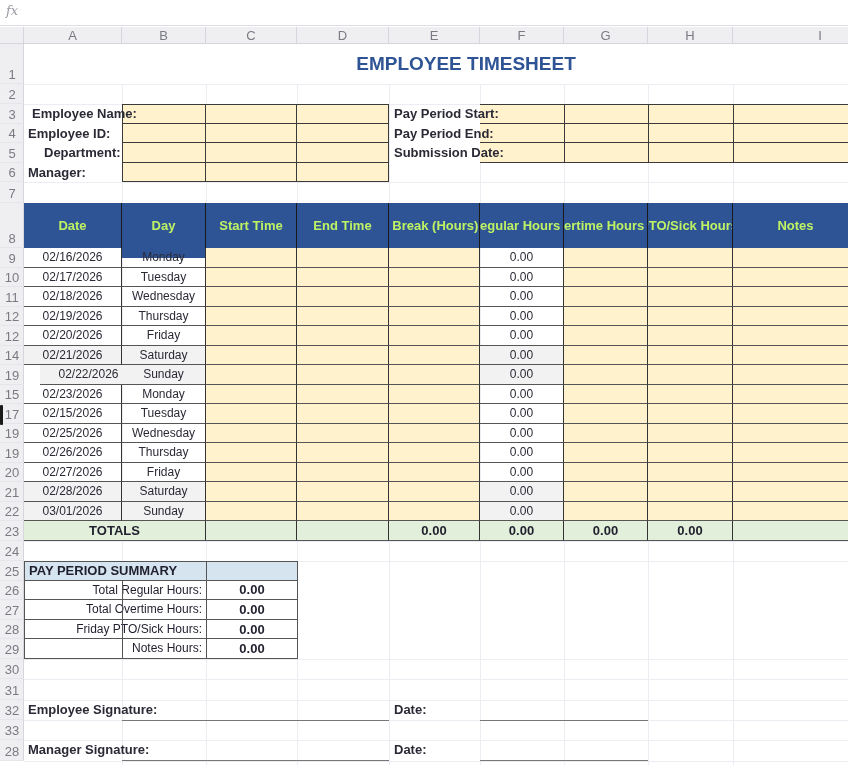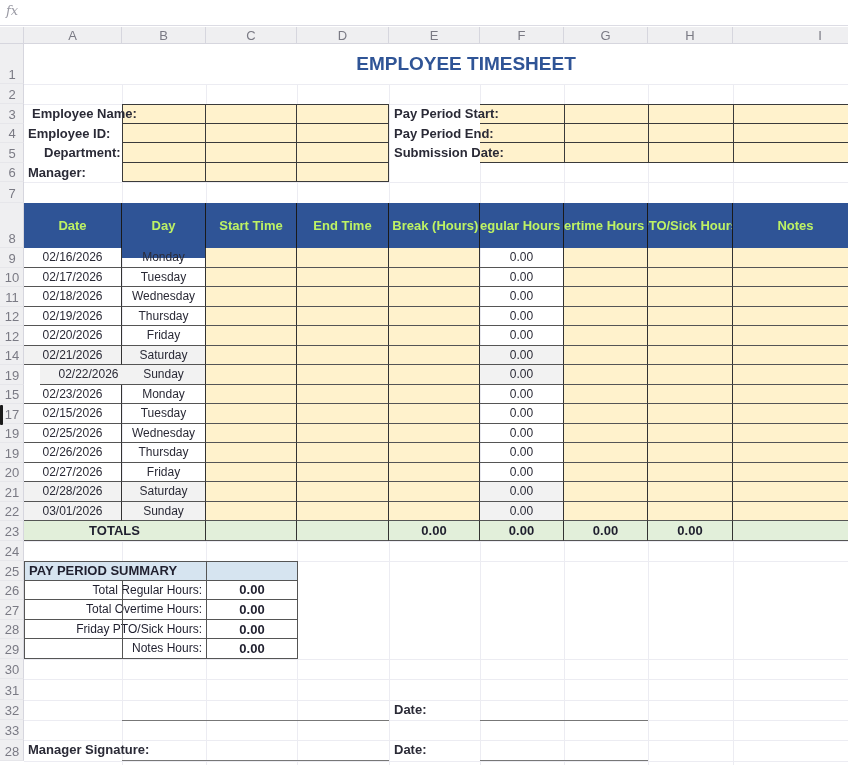--- a/index.html
+++ b/index.html
@@ -409,20 +409,21 @@
     <div class="cell sum-v" style="left:182px;top:537px;width:92px;height:19px;line-height:18px">0.00</div>
     <div class="cell sum-l" style="left:0;top:556px;width:182px;height:20px;line-height:19px">Total Overtime Hours:</div>
     <div class="cell sum-v" style="left:182px;top:556px;width:92px;height:20px;line-height:19px">0.00</div>
     <div class="cell sum-l" style="left:0;top:576px;width:182px;height:19px;line-height:18px">Friday PTO/Sick Hours:</div>
     <div class="cell sum-v" style="left:182px;top:576px;width:92px;height:19px;line-height:19px">0.00</div>
     <div class="cell sum-l" style="left:0;top:595px;width:182px;height:20px;line-height:19px">Notes Hours:</div>
     <div class="cell sum-v" style="left:182px;top:595px;width:92px;height:20px;line-height:19px">0.00</div>
     <div style="position:absolute;left:98px;top:537px;width:1px;height:78px;background:#555"></div>
   </div>
 
+  <div class="cell lbl" style="left:0;top:656px;height:20px;line-height:20px">Employee Signature:</div>
   <div class="sigline" style="left:98px;top:676px;width:267px"></div>
   <div class="cell lbl" style="left:366px;top:656px;height:20px;line-height:20px">Date:</div>
   <div class="sigline" style="left:456px;top:676px;width:168px"></div>
 
   <div class="cell lbl" style="left:0;top:696px;height:20px;line-height:20px">Manager Signature:</div>
   <div class="sigline" style="left:98px;top:716px;width:267px"></div>
   <div class="cell lbl" style="left:366px;top:696px;height:20px;line-height:20px">Date:</div>
   <div class="sigline" style="left:456px;top:716px;width:168px"></div>
 </div>
 

